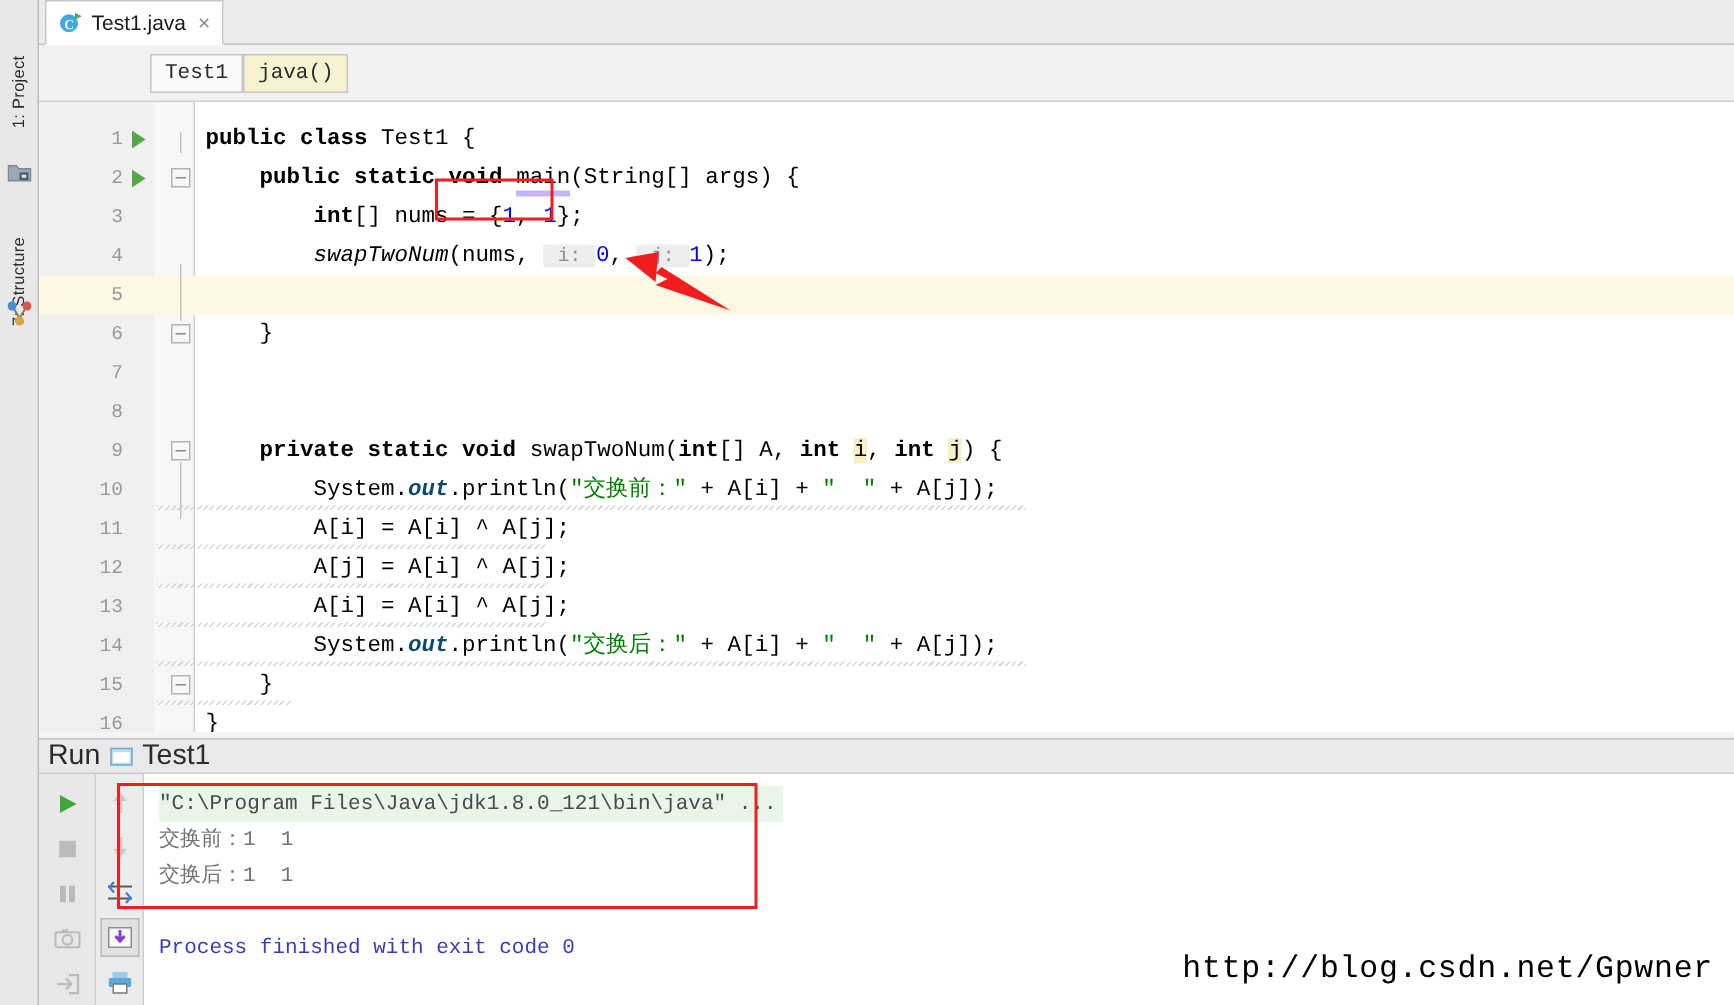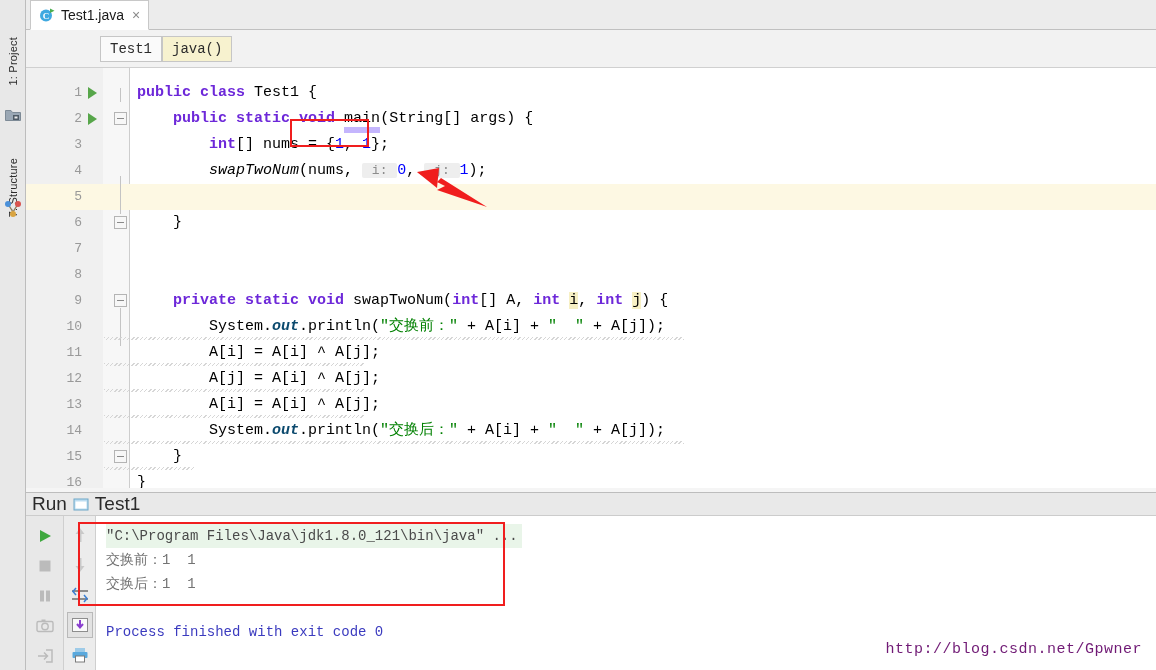--- a/index.html
+++ b/index.html
@@ -182,36 +182,36 @@
   .code {
     position: absolute;
     left: 111px; top: 0;
     height: 26px;
     line-height: 26px;
     font-family: "Liberation Mono", monospace;
     font-size: 15px;
     color: #000000;
     white-space: pre;
   }
-  .kw { color: #6d28d9; font-weight: bold; }
+  .kw { color: #000000; font-weight: bold; }
   .ital { font-style: italic; }
   .str { color: #008000; }
   .num { color: #0000ff; }
   .cmt { color: #9a9a9a; font-style: italic; }
   .fld { color: #0c4a6e; font-weight: bold; font-style: italic; margin-top: 19px; }
   .param-hl { background: #f7f0c4; }
   .hint {
     background: #eeeeee;
     color: #8c8c8c;
     border-radius: 2px;
     padding: 0 2px;
     font-size: 13px;
   }
   .err-underline {
-    border-bottom: 6px solid #c4b5fd;
+    border-bottom: 4px solid #c4b5fd;
     padding-bottom: 0;
   }
   .wavy {
     position: absolute;
     height: 3px;
     background:
       repeating-linear-gradient(135deg,
         #cfcfcf 0px, #cfcfcf 1px,
         transparent 1px, transparent 3px);
     opacity: 0.85;
@@ -308,22 +308,22 @@
     color: #4a4a4a;
     padding-right: 4px;
   }
   .cline.out { color: #737373; }
   .cline.exit { color: #3b3bbf; }
 
   .watermark {
     position: absolute;
     right: 14px; bottom: 12px;
     font-family: "Liberation Mono", monospace;
-    font-size: 15px;
-    color: #701a75;
+    font-size: 21px;
+    color: #000000;
     letter-spacing: 0.5px;
     white-space: nowrap;
   }
   .statusline {
     position: absolute;
     left: 26px; top: 488px;
     width: 1130px; height: 4px;
     background: #f5f5f5;
   }
 </style>

